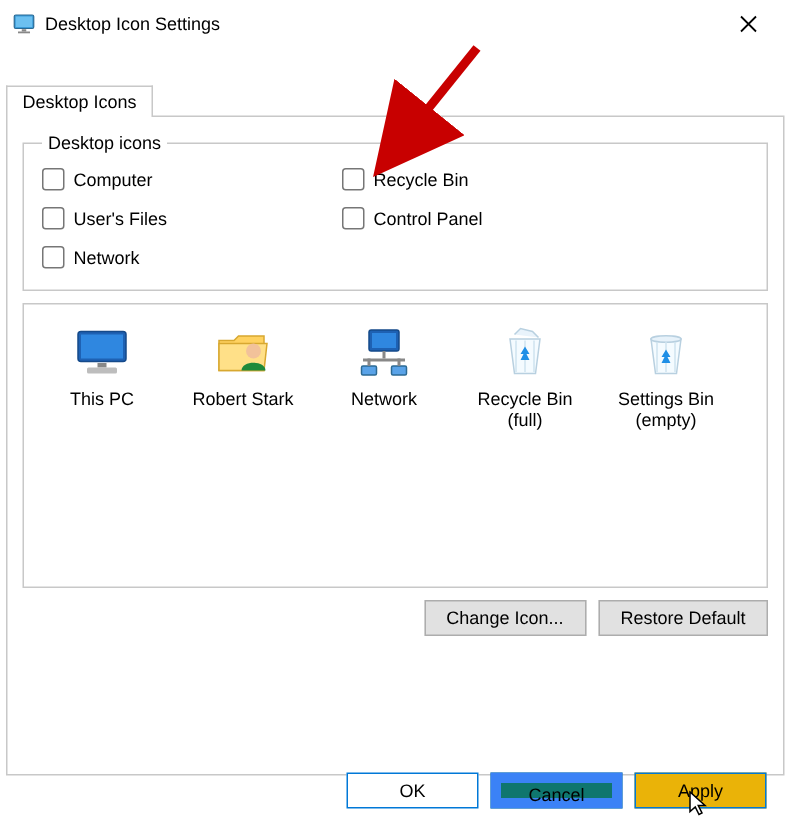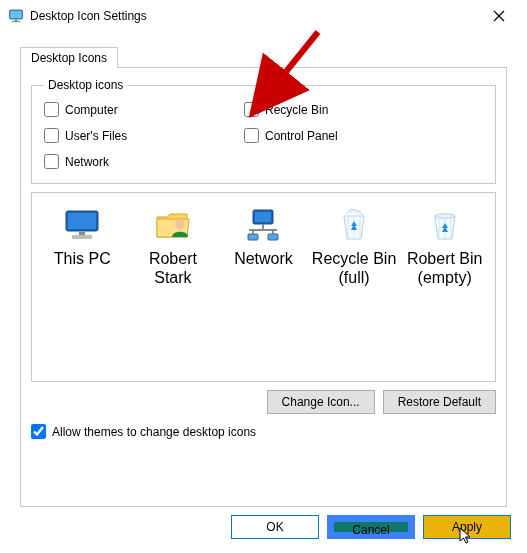--- a/index.html
+++ b/index.html
@@ -26,22 +26,22 @@
     display: inline-flex; align-items: center; justify-content: center;
   }
   .titlebar .title { font-size: 12px; }
   .titlebar .close {
     margin-left: auto;
     width: 40px; height: 28px;
     display: flex; align-items: center; justify-content: center;
     font-size: 14px;
   }
   .tab-area {
-    margin-top: 14px;
-    padding: 0 20px;
+    margin-top: 24px;
+    padding: 0 4px;
   }
   .tab {
     position: relative;
     display: inline-block;
     border: 1px solid #c8c8c8;
     border-bottom: none;
     padding: 3px 10px;
     background: #fff;
     z-index: 2;
     top: 1px;
@@ -76,21 +76,21 @@
     height: 190px;
     background: #fff;
     padding: 12px 8px 4px 8px;
     display: flex;
     align-items: flex-start;
     gap: 6px;
   }
   .icon-item {
     width: 88px;
     text-align: center;
-    font-size: 16px;
+    font-size: 12px;
     line-height: 1.2;
   }
   .icon-item .glyph {
     width: 48px; height: 40px;
     margin: 0 auto 4px auto;
     display: flex; align-items: center; justify-content: center;
   }
   .btn-row {
     margin-top: 8px;
     display: flex; justify-content: flex-end; gap: 8px;
@@ -240,33 +240,29 @@
       </div>
       <div class="icon-item">
         <div class="glyph">
           <svg width="40" height="40" viewBox="0 0 40 40">
             <path d="M10 11 L30 11 L27 34 L13 34 Z" fill="#f4fbff" stroke="#b8d0e0"></path>
             <ellipse cx="20" cy="11" rx="10" ry="2.2" fill="#e7f2fa" stroke="#b8d0e0"></ellipse>
             <path d="M14 13 L14 33 M20 13 L20 33 M26 13 L26 33" stroke="#cfe3ef" stroke-width="1"></path>
             <path d="M20 18 l3 5 l-2 0 l2 4 l-6 0 l2 -4 l-2 0 Z" fill="#1f8fe6"></path>
           </svg>
         </div>
-        <div>Robert Bin (empty)</div>
+        <div>Settings Bin (empty)</div>
       </div>
     </div>
 
     <div class="btn-row">
       <button class="win">Change Icon...</button>
       <button class="win">Restore Default</button>
     </div>
 
-    <label class="allow-row">
-      <input type="checkbox" checked="" style="">
-      <span>Allow themes to change desktop icons</span>
-    </label>
 
   </div>
 </div>
 
 <div class="bottom-buttons">
   <button class="main default">OK</button>
   <button class="main">Cancel</button>
   <button class="main highlight">Apply</button>
 </div>
 

